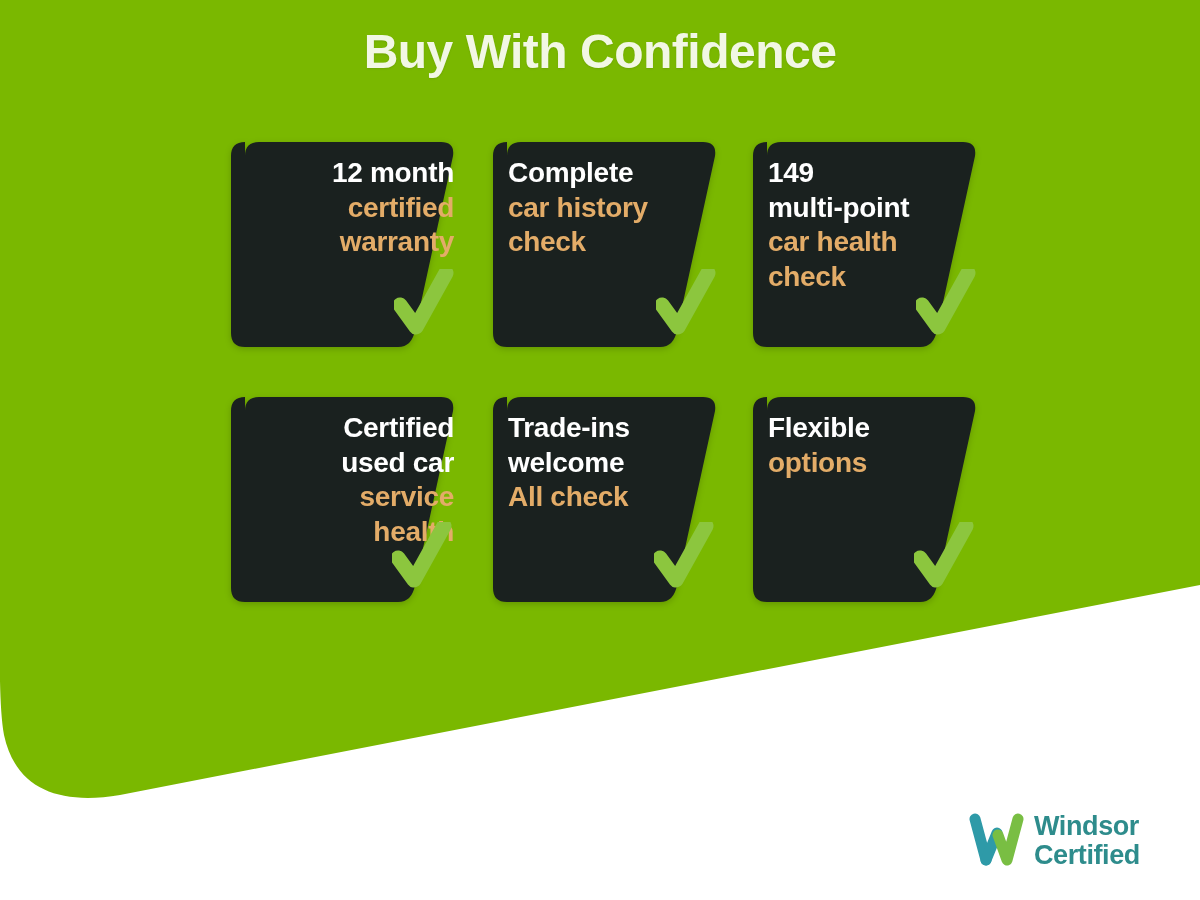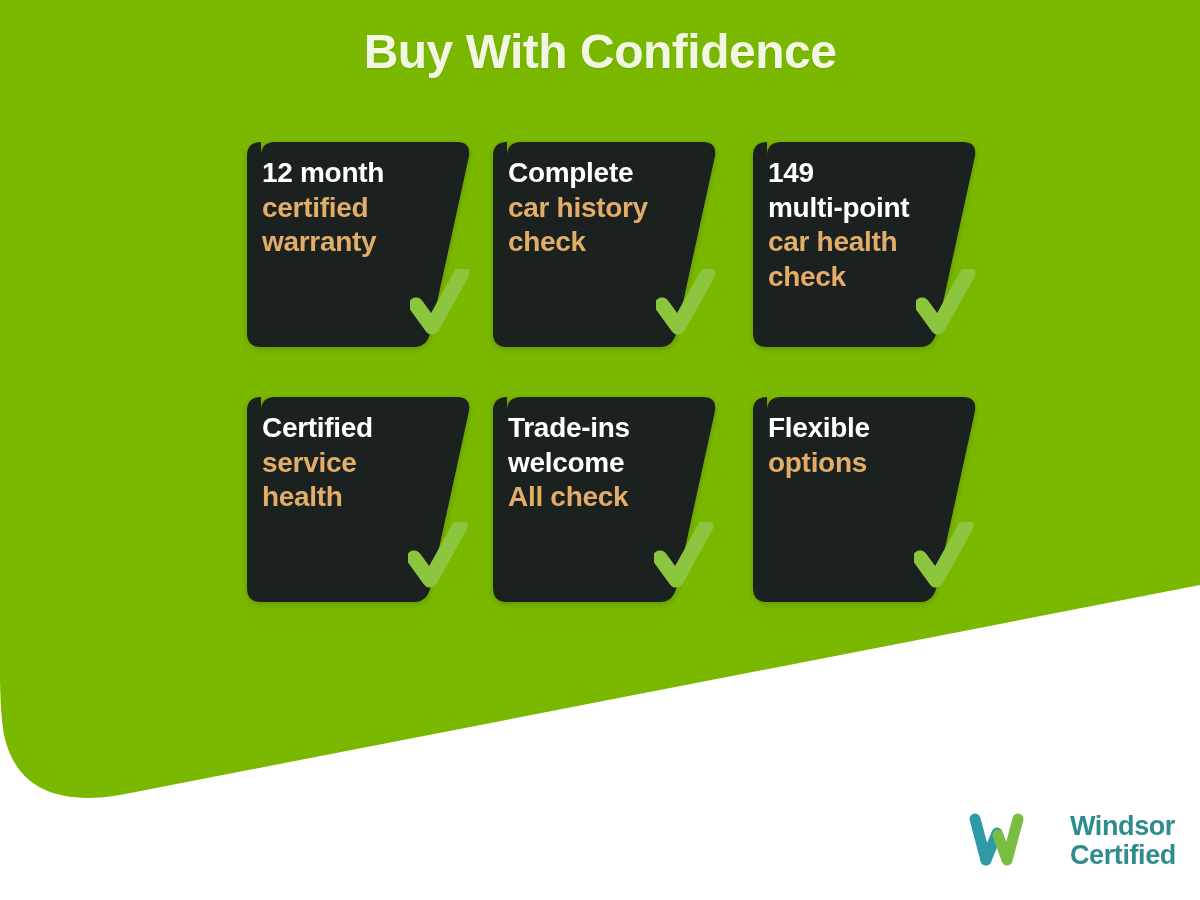--- a/index.html
+++ b/index.html
@@ -50,21 +50,21 @@
     position:relative;
     height:255px;
   }
 
   .card {
     position:absolute;
     width:250px;
     height:205px;
     top:0;
   }
-  .card.col0 { left:16px; }
+  .card.col0 { left:0px;text-align:right; }
   .card.col1 { left:262px; }
   .card.col2 { left:522px; }
 
   .card .shape {
     position:absolute;
     inset:0;
     width:250px; height:205px;
     filter:drop-shadow(0 2px 3px rgba(0,0,0,0.18));
   }
 
@@ -97,21 +97,20 @@
   .card.r1 .tick { bottom:14px; right:26px; }
 
   
   .logo {
     position:absolute;
     left:968px;
     top:812px;
     display:flex;
     align-items:center;
     z-index:6;
-    gap:36px;
   }
   .logo-mark { width:58px; height:56px; flex:0 0 auto; }
   .logo-text {
     margin-left:8px;
     line-height:1.08;
     color:#2E8C8C;
     font-weight:bold;
     font-size:27px;
     letter-spacing:-0.4px;
   }
@@ -179,20 +178,21 @@
     </div>
 
     <div class="card-row">
 
       <div class="card col0 r1">
         <svg class="shape" viewBox="0 0 250 205">
           <path d="M16,14 Q16,0 30,0 L212,0 Q226,0 224,14 L186,188 Q183,205 169,205 L16,205 Q2,205 2,191 L2,14 Q2,0 16,0 Z" transform="translate(1,0)" fill="#1A211F"></path>
         </svg>
         <div class="card-body">
           <div class="card-line white">Certified</div>
+          <div class="card-line white">used car</div>
           <div class="card-line gold">service</div>
           <div class="card-line gold">health</div>
         </div>
         <svg class="tick" viewBox="0 0 60 66">
           <path d="M6,36 L22,58 L52,4" fill="none" stroke="#8CC63E" stroke-width="15" stroke-linecap="round" stroke-linejoin="round"></path>
         </svg>
       </div>
 
       <div class="card col1 r1">
         <svg class="shape" viewBox="0 0 250 205">

